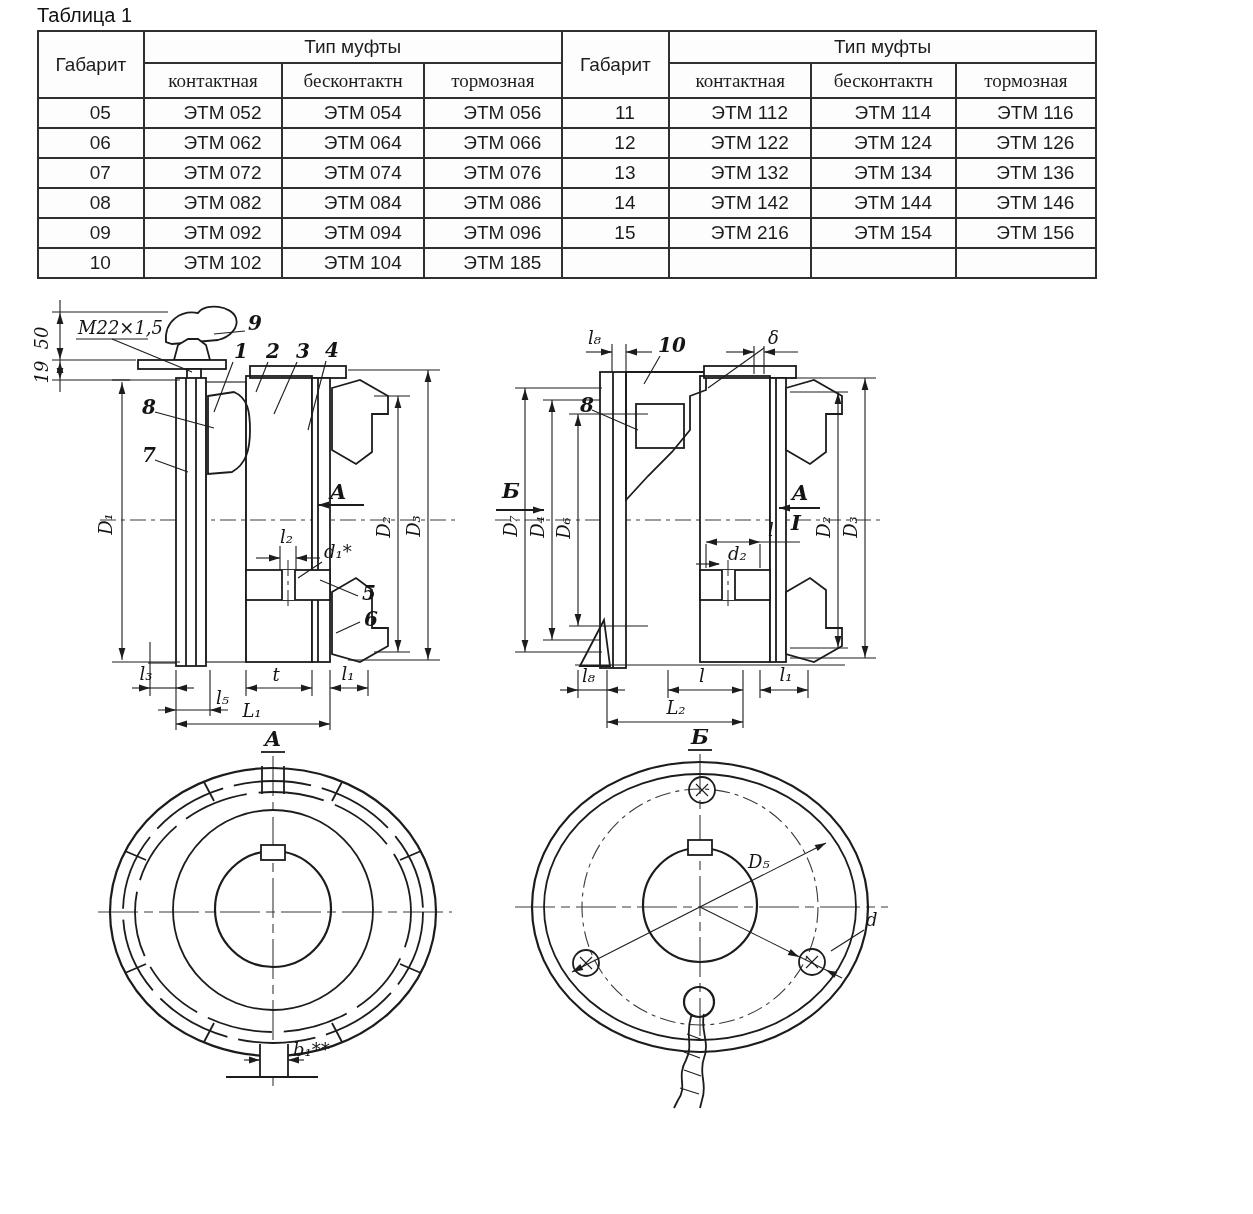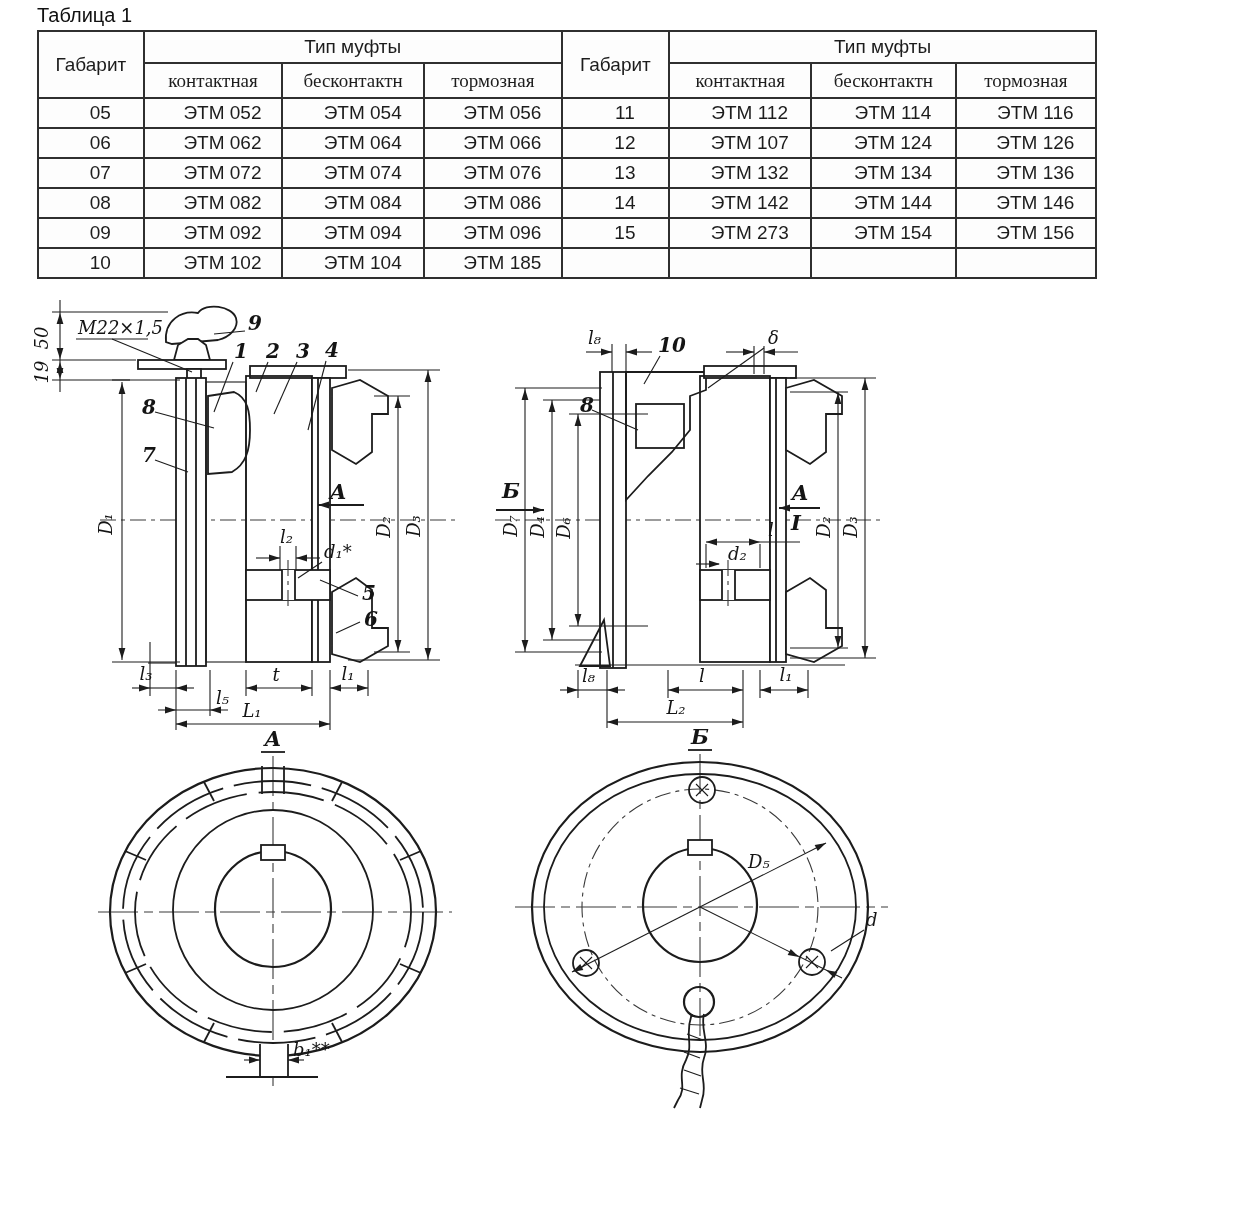--- a/index.html
+++ b/index.html
@@ -115,39 +115,39 @@
         <th>тормозная</th>
       </tr>
       <tr>
         <td>11</td>
         <td>ЭТМ 112</td>
         <td>ЭТМ 114</td>
         <td>ЭТМ 116</td>
       </tr>
       <tr>
         <td>12</td>
-        <td>ЭТМ 107</td>
+        <td>ЭТМ 122</td>
         <td>ЭТМ 124</td>
         <td>ЭТМ 126</td>
       </tr>
       <tr>
         <td>13</td>
         <td>ЭТМ 132</td>
         <td>ЭТМ 134</td>
         <td>ЭТМ 136</td>
       </tr>
       <tr>
         <td>14</td>
         <td>ЭТМ 142</td>
         <td>ЭТМ 144</td>
         <td>ЭТМ 146</td>
       </tr>
       <tr>
         <td>15</td>
-        <td>ЭТМ 273</td>
+        <td>ЭТМ 216</td>
         <td>ЭТМ 154</td>
         <td>ЭТМ 156</td>
       </tr>
       <tr>
         <td></td>
         <td></td>
         <td></td>
         <td></td>
       </tr>
     </tbody>

